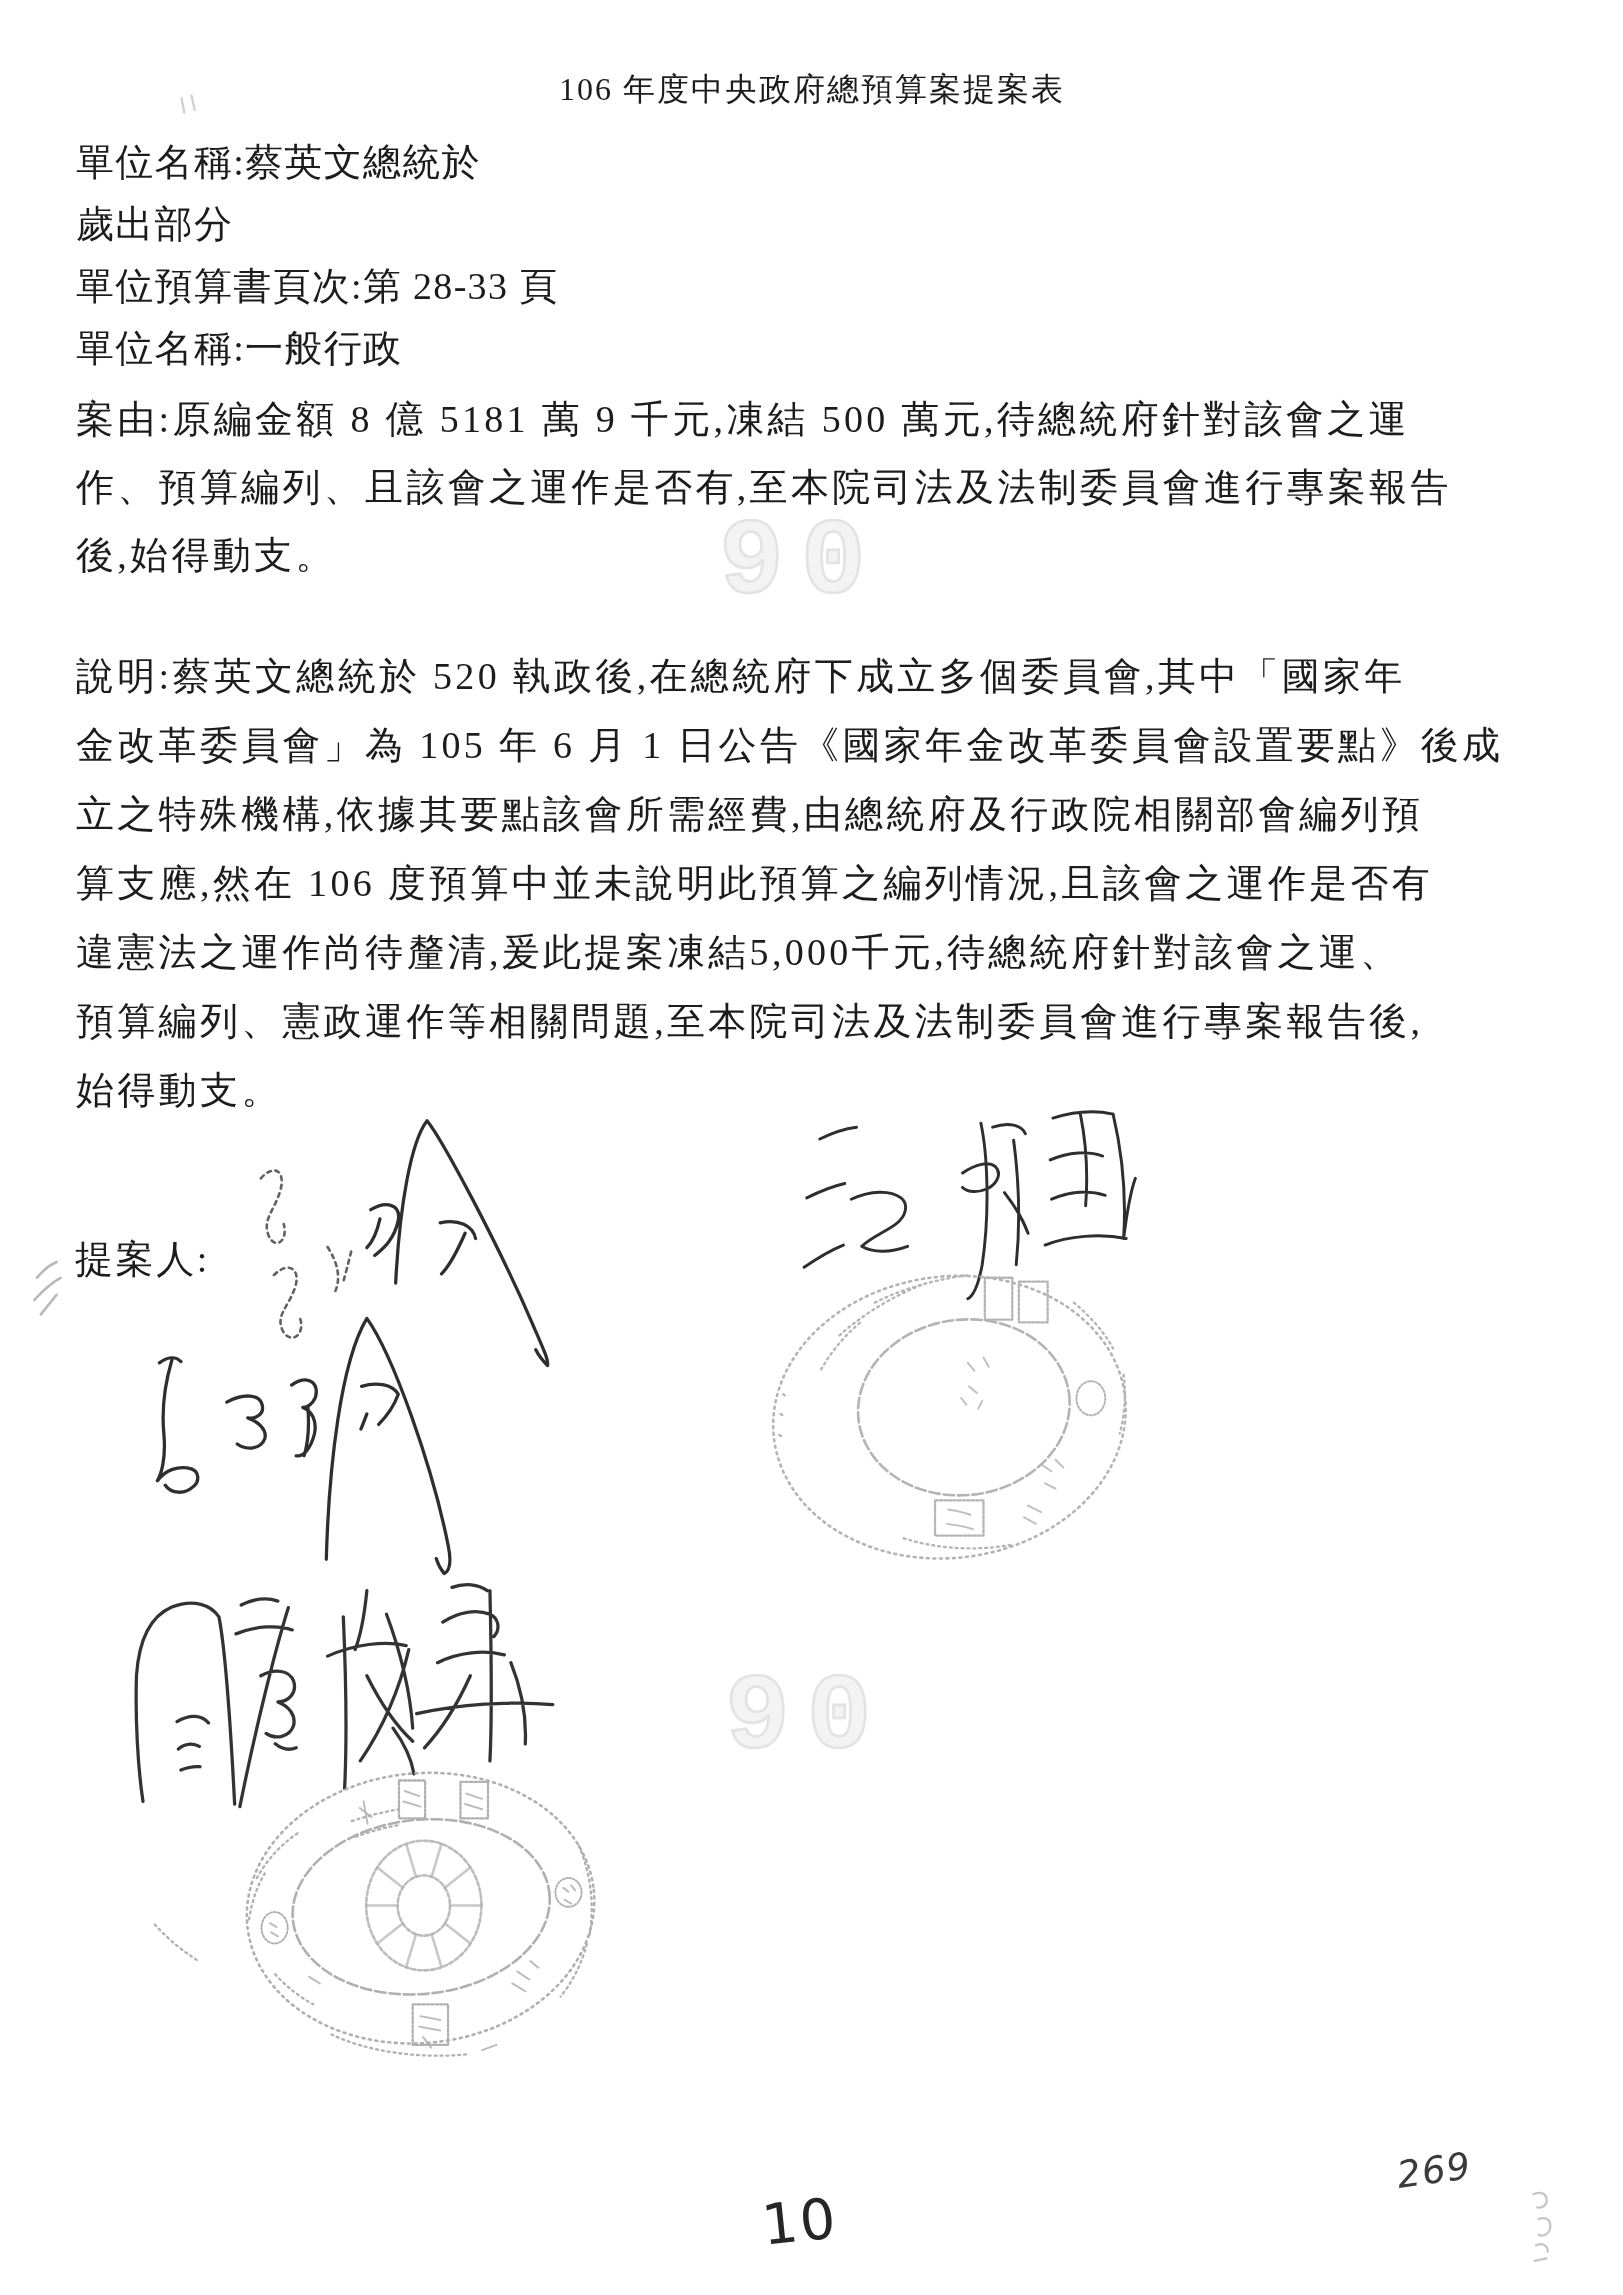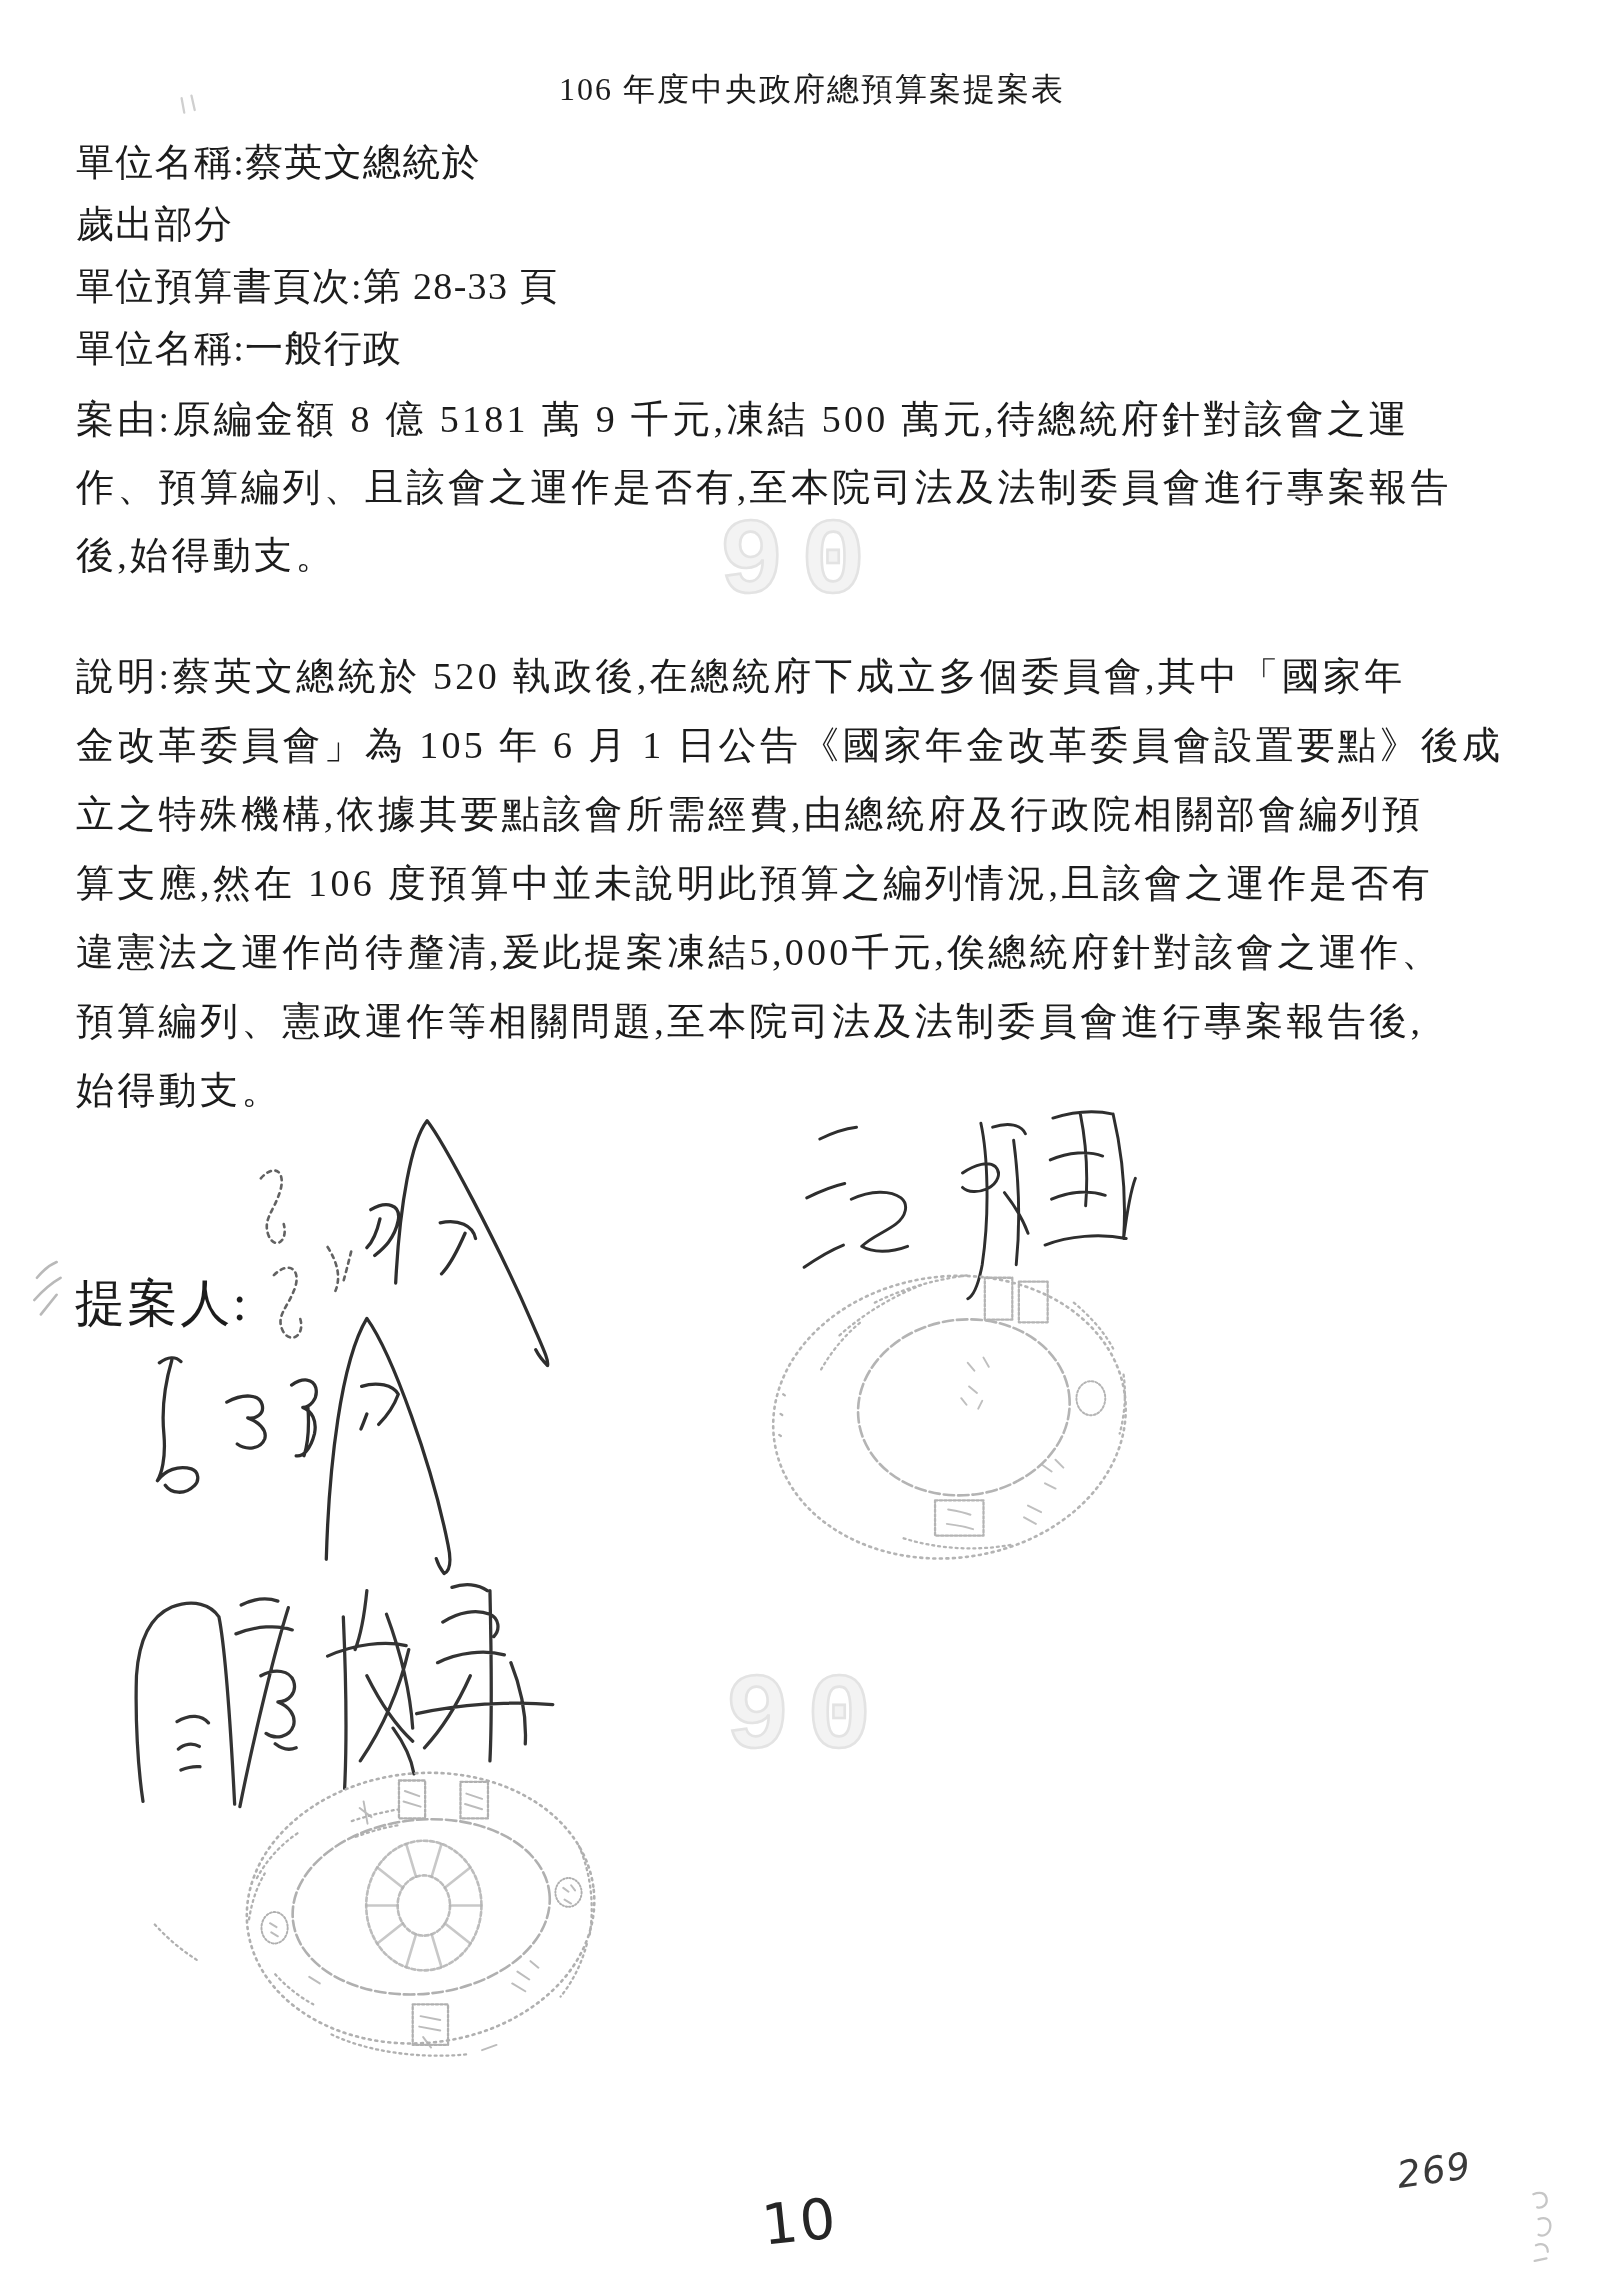--- a/index.html
+++ b/index.html
@@ -20,21 +20,21 @@
     font-size:38px; line-height:62px; letter-spacing:1.3px; z-index:2;
   }
   .para {
     position:absolute; left:76px; width:1486px;
     font-size:38px; letter-spacing:3.3px; z-index:2;
   }
   #case-para { top:385px; line-height:68px; }
   #desc-para { top:642px; line-height:69px; }
   .proposer {
     position:absolute; left:75px; top:1234px;
-    font-size:50px; letter-spacing:2.6px; z-index:2; white-space:pre;margin-top:36px;
+    font-size:38px; letter-spacing:2.6px; z-index:2; white-space:pre;
   }
   .wm {
     position:absolute; z-index:1;
     font-family:Liberation Mono, monospace; font-weight:bold;
     font-size:108px; line-height:1; letter-spacing:17px;
     color:#f3f3f3; -webkit-text-stroke:2.6px #e3e3e3;
     user-select:none;
   }
   #wm-top    { left:719px; top:509px; }
   #wm-bottom { left:725px; top:1664px; }
@@ -74,21 +74,21 @@
     <div class="line">案由:原編金額 8 億 5181 萬 9 千元,凍結 500 萬元,待總統府針對該會之運</div>
     <div class="line">作、預算編列、且該會之運作是否有,至本院司法及法制委員會進行專案報告</div>
     <div class="line">後,始得動支。</div>
   </div>
 
   <div class="para" id="desc-para">
     <div class="line">說明:蔡英文總統於 520 執政後,在總統府下成立多個委員會,其中「國家年</div>
     <div class="line">金改革委員會」為 105 年 6 月 1 日公告《國家年金改革委員會設置要點》後成</div>
     <div class="line">立之特殊機構,依據其要點該會所需經費,由總統府及行政院相關部會編列預</div>
     <div class="line">算支應,然在 106 度預算中並未說明此預算之編列情況,且該會之運作是否有</div>
-    <div class="line">違憲法之運作尚待釐清,爰此提案凍結5,000千元,俟總統府針對該會之運作、</div>
+    <div class="line">違憲法之運作尚待釐清,爰此提案凍結5,000千元,待總統府針對該會之運、</div>
     <div class="line">預算編列、憲政運作等相關問題,至本院司法及法制委員會進行專案報告後,</div>
     <div class="line">始得動支。</div>
   </div>
 
   <div class="proposer">提案人:</div>
 
   <svg class="overlay" viewBox="0 0 2480 3506" xmlns="http://www.w3.org/2000/svg">
 
     <g stroke="#2e2e2e" fill="none" stroke-linecap="round" stroke-linejoin="round">
       <path stroke-width="4" stroke-dasharray="6 7" opacity="0.75" d="M398,1800 C418,1778 436,1788 428,1818 C418,1852 400,1862 410,1888 C420,1910 440,1896 433,1870

